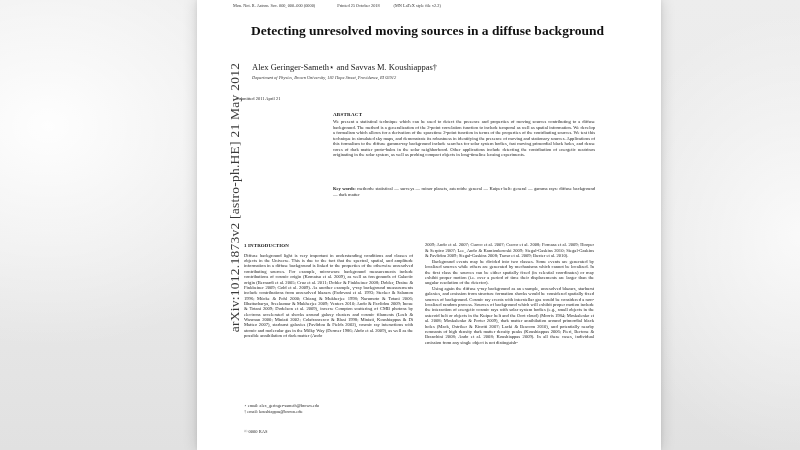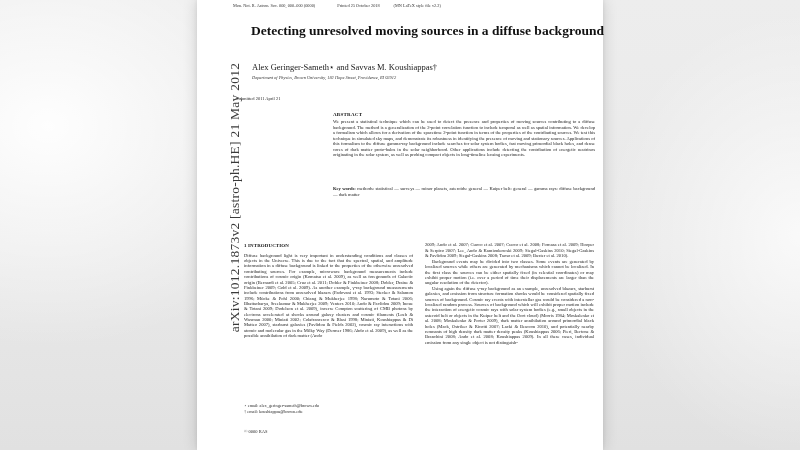--- a/index.html
+++ b/index.html
@@ -5,21 +5,21 @@
   html,body{margin:0;padding:0;}
   body{
     width:800px;height:450px;overflow:hidden;position:relative;
     font-family:"Liberation Serif","DejaVu Serif",serif;
     background:
       radial-gradient(ellipse 420px 340px at 6% 28%, rgba(255,255,255,0.95), rgba(255,255,255,0) 65%),
       radial-gradient(ellipse 280px 320px at 100% 52%, rgba(255,255,255,0.75), rgba(255,255,255,0) 70%),
       linear-gradient(180deg,#ededed 0%,#e9e9e9 55%,#e1e1e1 100%);
   }
   .paper-page{
-    position:absolute;left:197px;top:0;width:406px;height:450px;background:#ffffff;
+    position:absolute;left:197px;top:0;width:464px;height:450px;background:#ffffff;
     box-shadow:0 0 14px rgba(0,0,0,0.16),0 0 4px rgba(0,0,0,0.07);
   }
   .page-inner{
     position:absolute;top:0;left:0;width:812px;height:900px;
     transform:scale(0.5);transform-origin:0 0;color:#222;
   }
   .running-header{
     position:absolute;top:6px;left:72px;width:720px;
     font-size:8.6px;color:#333;white-space:nowrap;display:flex;
   }

